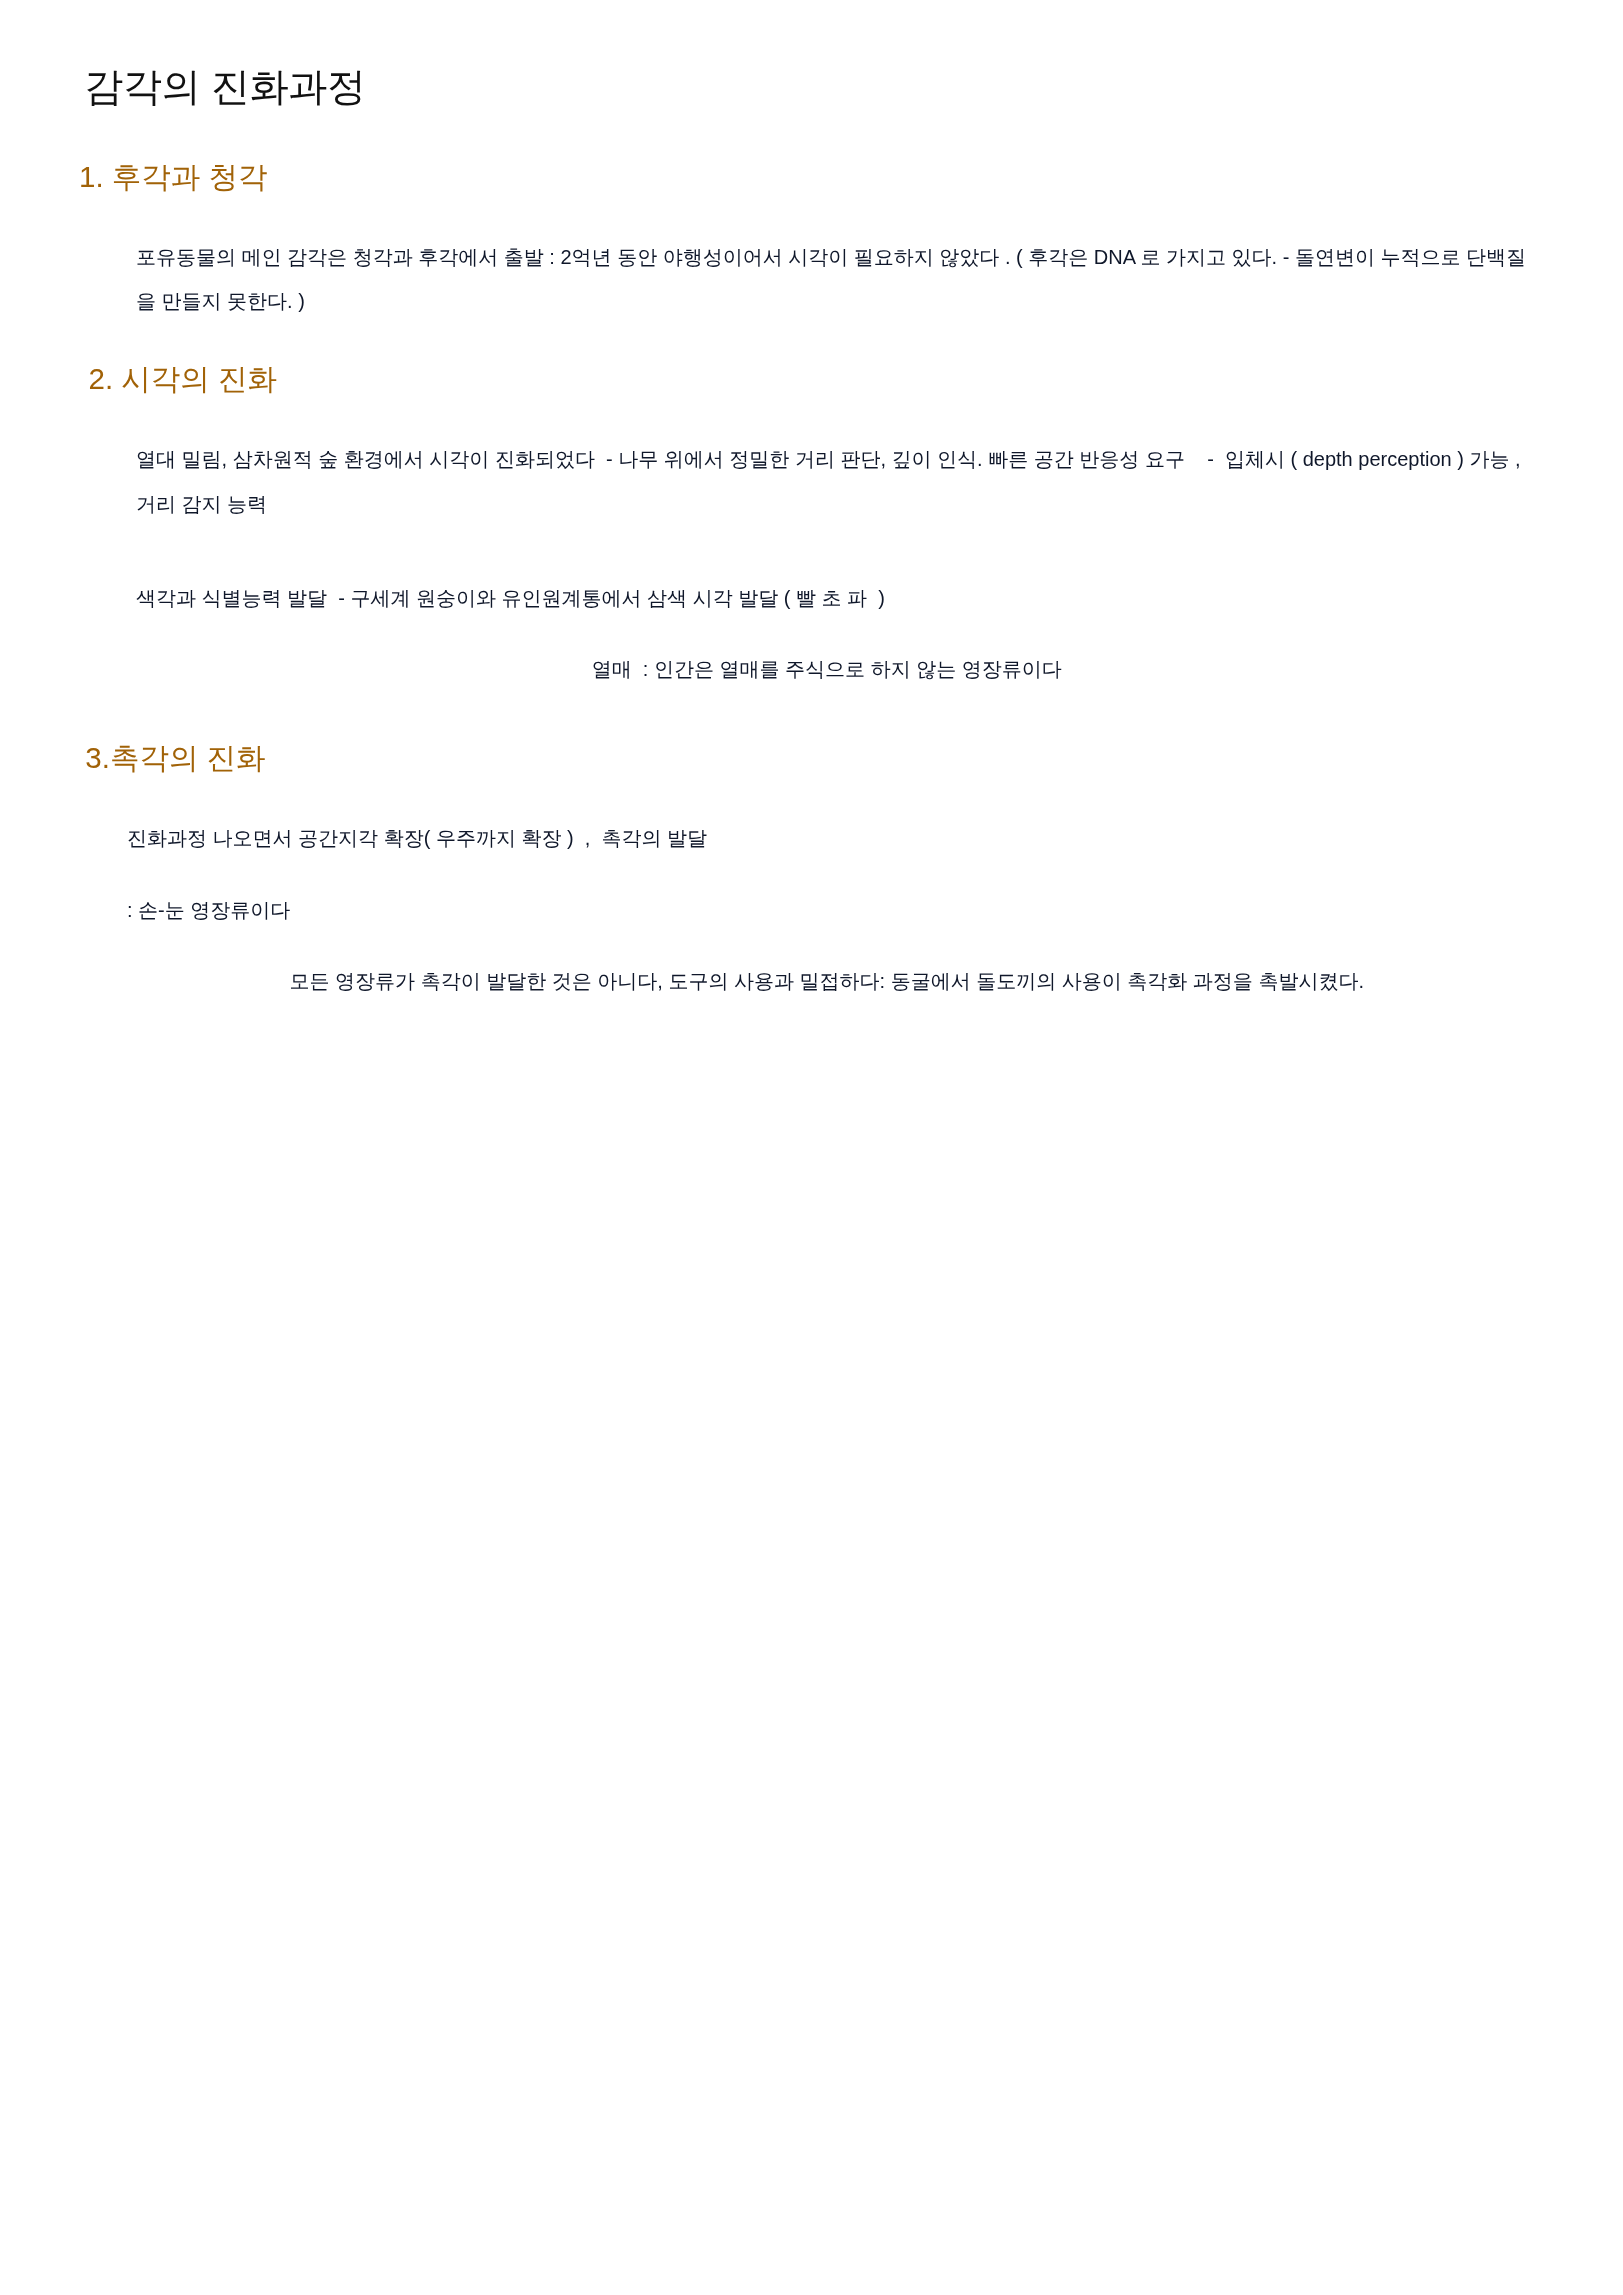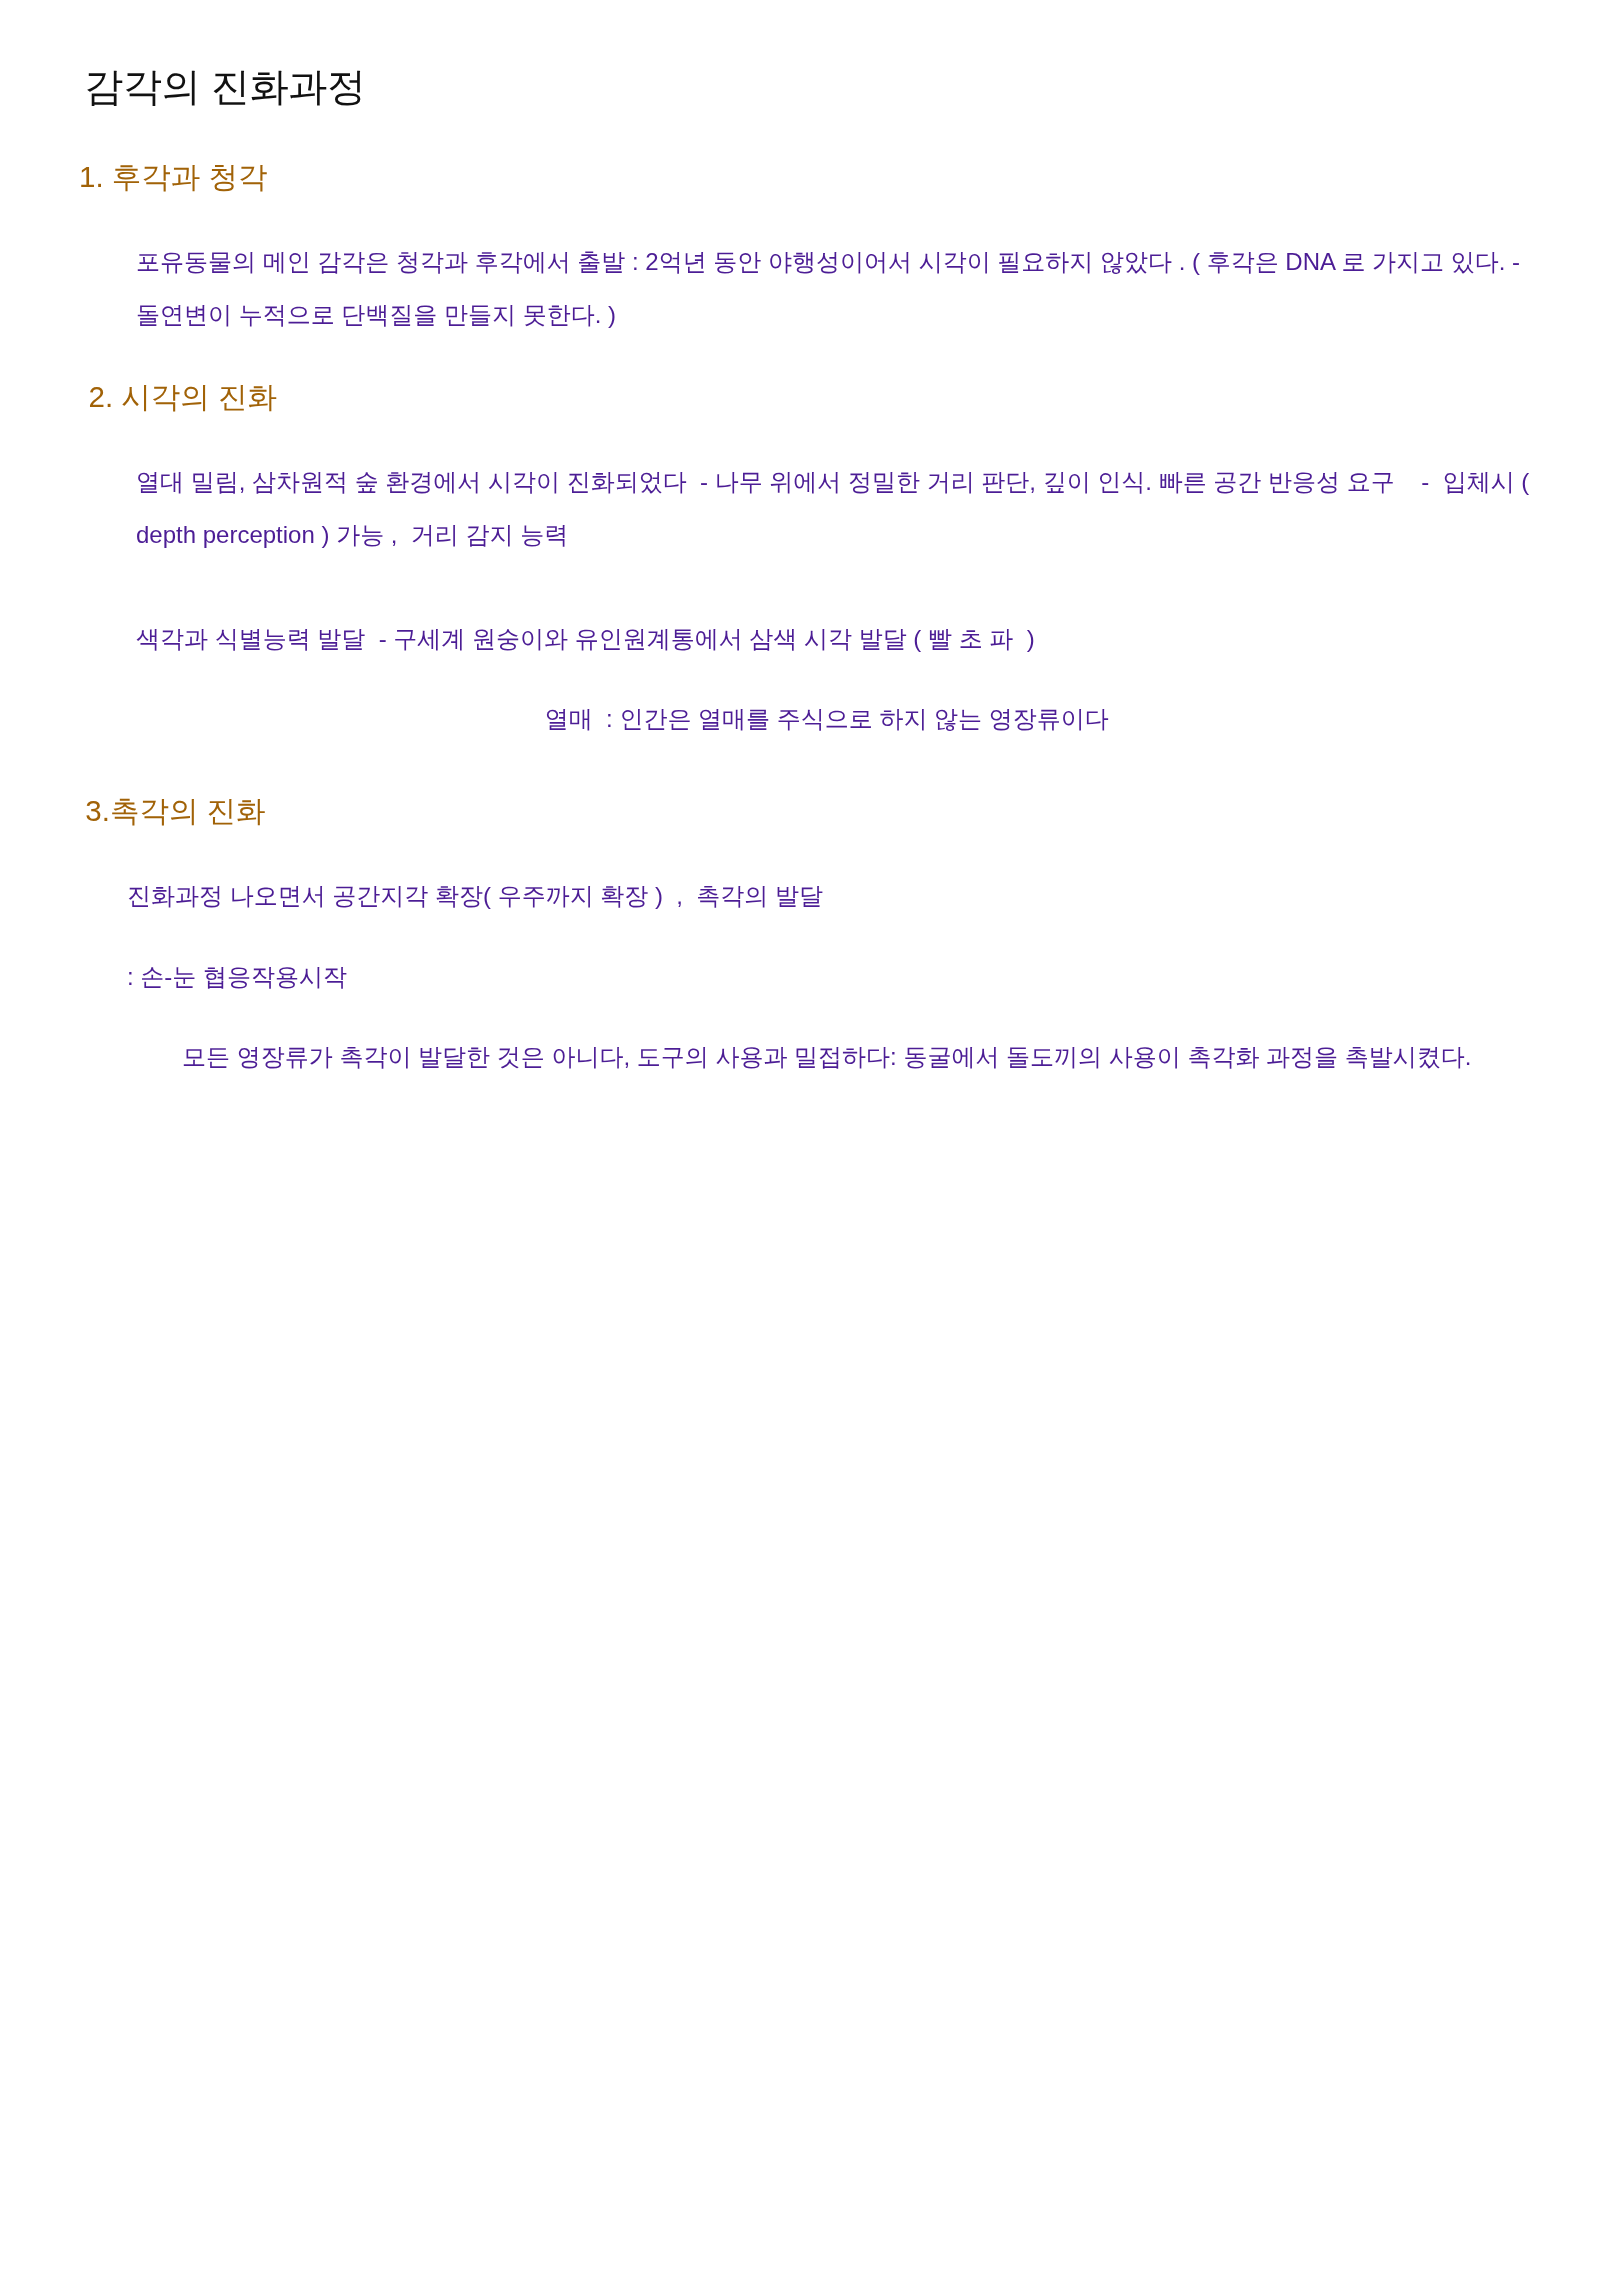--- a/index.html
+++ b/index.html
@@ -37,24 +37,24 @@
     font-weight: 400;
     line-height: 1.3;
     color: #a16207;
     margin: 0;
   }
   .h-1 { padding-left: 0px;  margin-top: 46px; }
   .h-2 { padding-left: 9.5px; margin-top: 36px; }
   .h-3 { padding-left: 6.3px; margin-top: 47px; }
 
   .para {
-    font-size: 24px;
+    font-size: 20px;
     font-weight: 400;
     line-height: 2.22;
-    color: #4c1d95;
+    color: #0f172a;
     margin: 0;
     white-space: pre-wrap;
   }
   .p-indent {
     padding-left: 57px;
     padding-right: 10.5px;
   }
   .p-indent-sm {
     padding-left: 48px;
     padding-right: 10.5px;
@@ -83,18 +83,18 @@
   <div class="section">
     <div class="heading h-2">2. 시각의 진화</div>
     <div class="para p-indent gap-md">열대 밀림, 삼차원적 숲 환경에서 시각이 진화되었다  - 나무 위에서 정밀한 거리 판단, 깊이 인식. 빠른 공간 반응성 요구    -  입체시 ( depth perception ) 가능 ,  거리 감지 능력</div>
     <div class="para p-indent gap-lg">색각과 식별능력 발달  - 구세계 원숭이와 유인원계통에서 삼색 시각 발달 ( 빨 초 파  )</div>
     <div class="para p-indent-xs gap-sm">열매  : 인간은 열매를 주식으로 하지 않는 영장류이다</div>
   </div>
 
   <div class="section">
     <div class="heading h-3">3.촉각의 진화</div>
     <div class="para p-indent-sm gap-md">진화과정 나오면서 공간지각 확장( 우주까지 확장 )  ,  촉각의 발달</div>
-    <div class="para p-indent-sm gap-sm">: 손-눈 협응작용시작</div>
+    <div class="para p-indent-sm gap-sm">: 손-눈 영장류이다</div>
     <div class="para p-indent-xs gap-sm">모든 영장류가 촉각이 발달한 것은 아니다, 도구의 사용과 밀접하다: 동굴에서 돌도끼의 사용이 촉각화 과정을 촉발시켰다.</div>
   </div>
 
 </div>
 
 
 </body></html>

